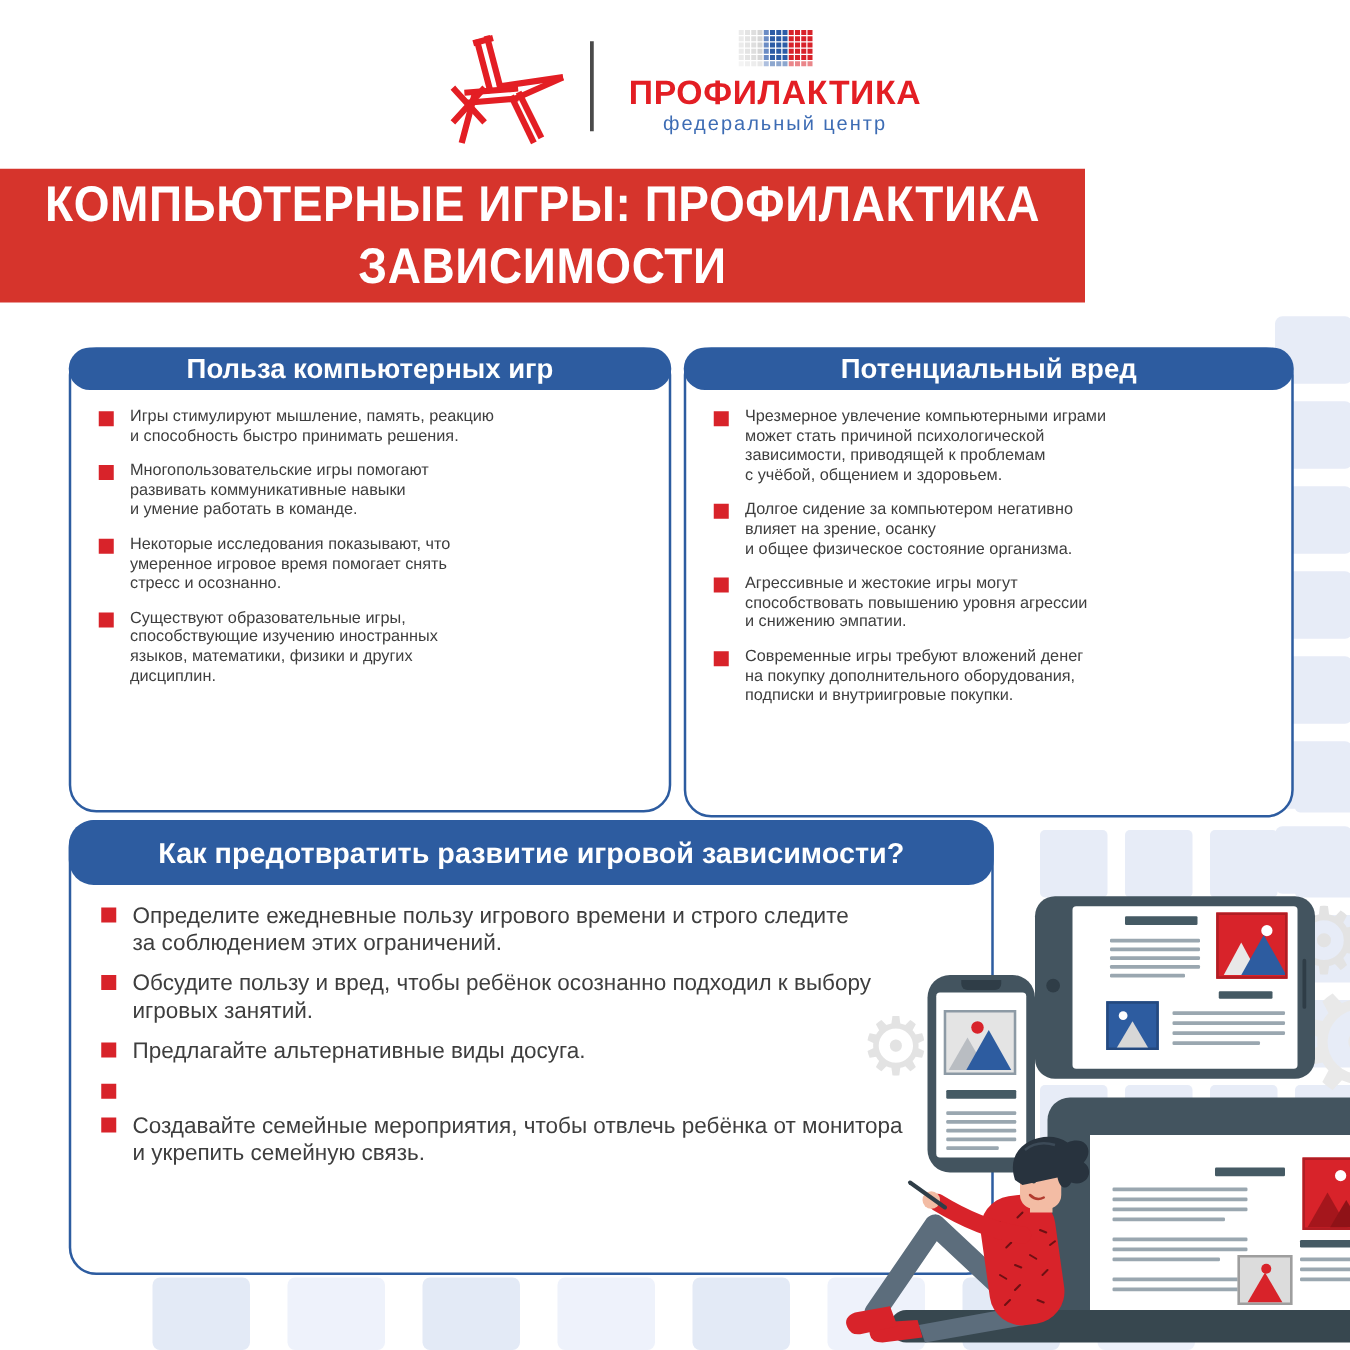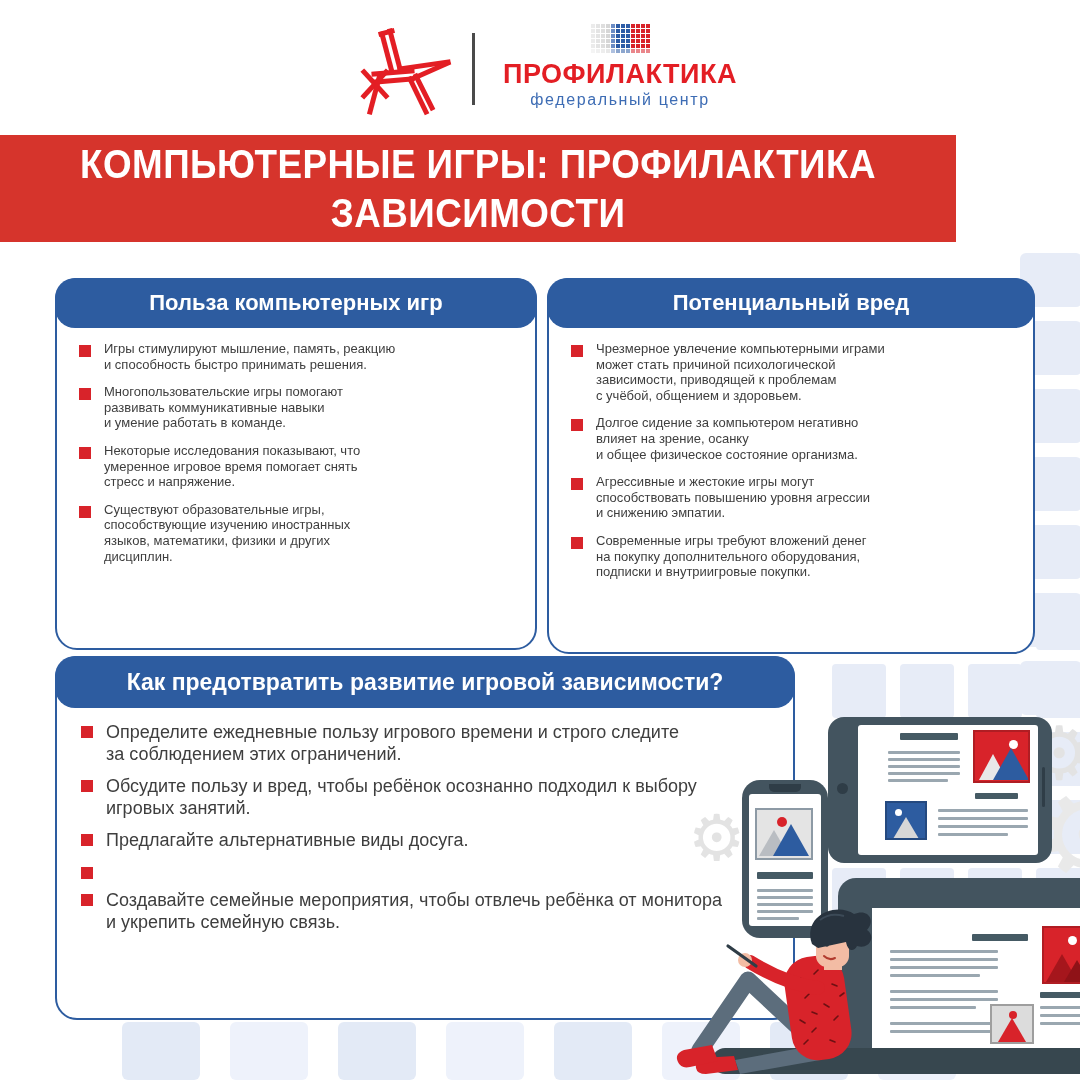--- a/index.html
+++ b/index.html
@@ -9,38 +9,38 @@
   
   .hdr-chair{position:absolute;left:352px;top:22px;width:104px;height:98px;z-index:2;}
   .hdr-divider{position:absolute;left:472px;top:33px;width:3px;height:72px;background:#4a4a4a;z-index:2;}
   .hdr-brand{position:absolute;left:497px;top:24px;width:246px;text-align:center;z-index:2;}
   .flag-grid{display:grid;grid-template-columns:repeat(12,4px);gap:1px;width:59px;margin:0 auto 7px auto;}
   .flag-grid span{width:4px;height:4px;display:block;}
   .brand-name{font-size:27px;font-weight:bold;color:#e31e24;letter-spacing:.5px;line-height:1.05;}
   .brand-sub{font-size:16px;color:#3d6cb4;letter-spacing:1.6px;margin-top:3px;}
 
   
-  .banner{position:absolute;left:0;top:135px;width:956px;height:107px;background:#d6342c;
+  .banner{position:absolute;left:0;top:135px;width:868px;height:107px;background:#d6342c;
           display:flex;align-items:center;justify-content:center;z-index:2;}
   .banner-inner{width:100%;text-align:center;color:#fff;font-weight:bold;font-size:40px;
                 line-height:1.22;transform:scaleX(.92);transform-origin:center;letter-spacing:.5px;}
 
   
   .deco{position:absolute;z-index:1;}
   .deco-block{position:absolute;background:#e7ecf7;border-radius:6px;}
   .gear{position:absolute;color:#e3e3e3;font-family:"DejaVu Sans",sans-serif;line-height:1;z-index:3;}
 
   
   .card{position:absolute;background:#fff;border:2px solid #2d5ca0;border-radius:22px;z-index:2;box-sizing:border-box;}
   .card-header{margin:-2px -2px 0 -2px;background:#2d5ca0;border-radius:20px;
                display:flex;align-items:center;justify-content:center;color:#fff;font-weight:bold;}
   .card-left  {left:55px; top:278px;width:482px;height:372px;}
   .card-right {left:547px;top:278px;width:488px;height:376px;}
   .card-bottom{left:55px; top:656px;width:740px;height:364px;}
-  .card-left .card-header,.card-right .card-header{height:50px;font-size:22px;}
+  .card-left .card-header,.card-right .card-header{height:34px;font-size:22px;}
   .card-bottom .card-header{height:52px;font-size:23px;}
   ul.bullets{list-style:none;margin:0;padding:13px 18px 0 22px;}
   ul.bullets li{display:flex;gap:13px;margin-bottom:12px;}
   .sq{flex:none;width:12px;height:12px;background:#d8232a;margin-top:4px;}
   .bullet-text{font-size:13px;line-height:1.2;color:#3e3e3e;white-space:pre-line;}
   .card-bottom ul.bullets{padding:14px 16px 0 24px;}
   .card-bottom ul.bullets li{margin-bottom:11px;}
   .card-bottom .bullet-text{font-size:18px;line-height:1.2;}
 
   
@@ -237,21 +237,21 @@
           <span class="sq"></span>
           <span class="bullet-text">Многопользовательские игры помогают
 развивать коммуникативные навыки
 и умение работать в команде.</span>
         </li>
 
         <li>
           <span class="sq"></span>
           <span class="bullet-text">Некоторые исследования показывают, что
 умеренное игровое время помогает снять
-стресс и напряжение.</span>
+стресс и осознанно.</span>
         </li>
 
         <li>
           <span class="sq"></span>
           <span class="bullet-text">Существуют образовательные игры,
 способствующие изучению иностранных
 языков, математики, физики и других
 дисциплин.</span>
         </li>
       </ul>

